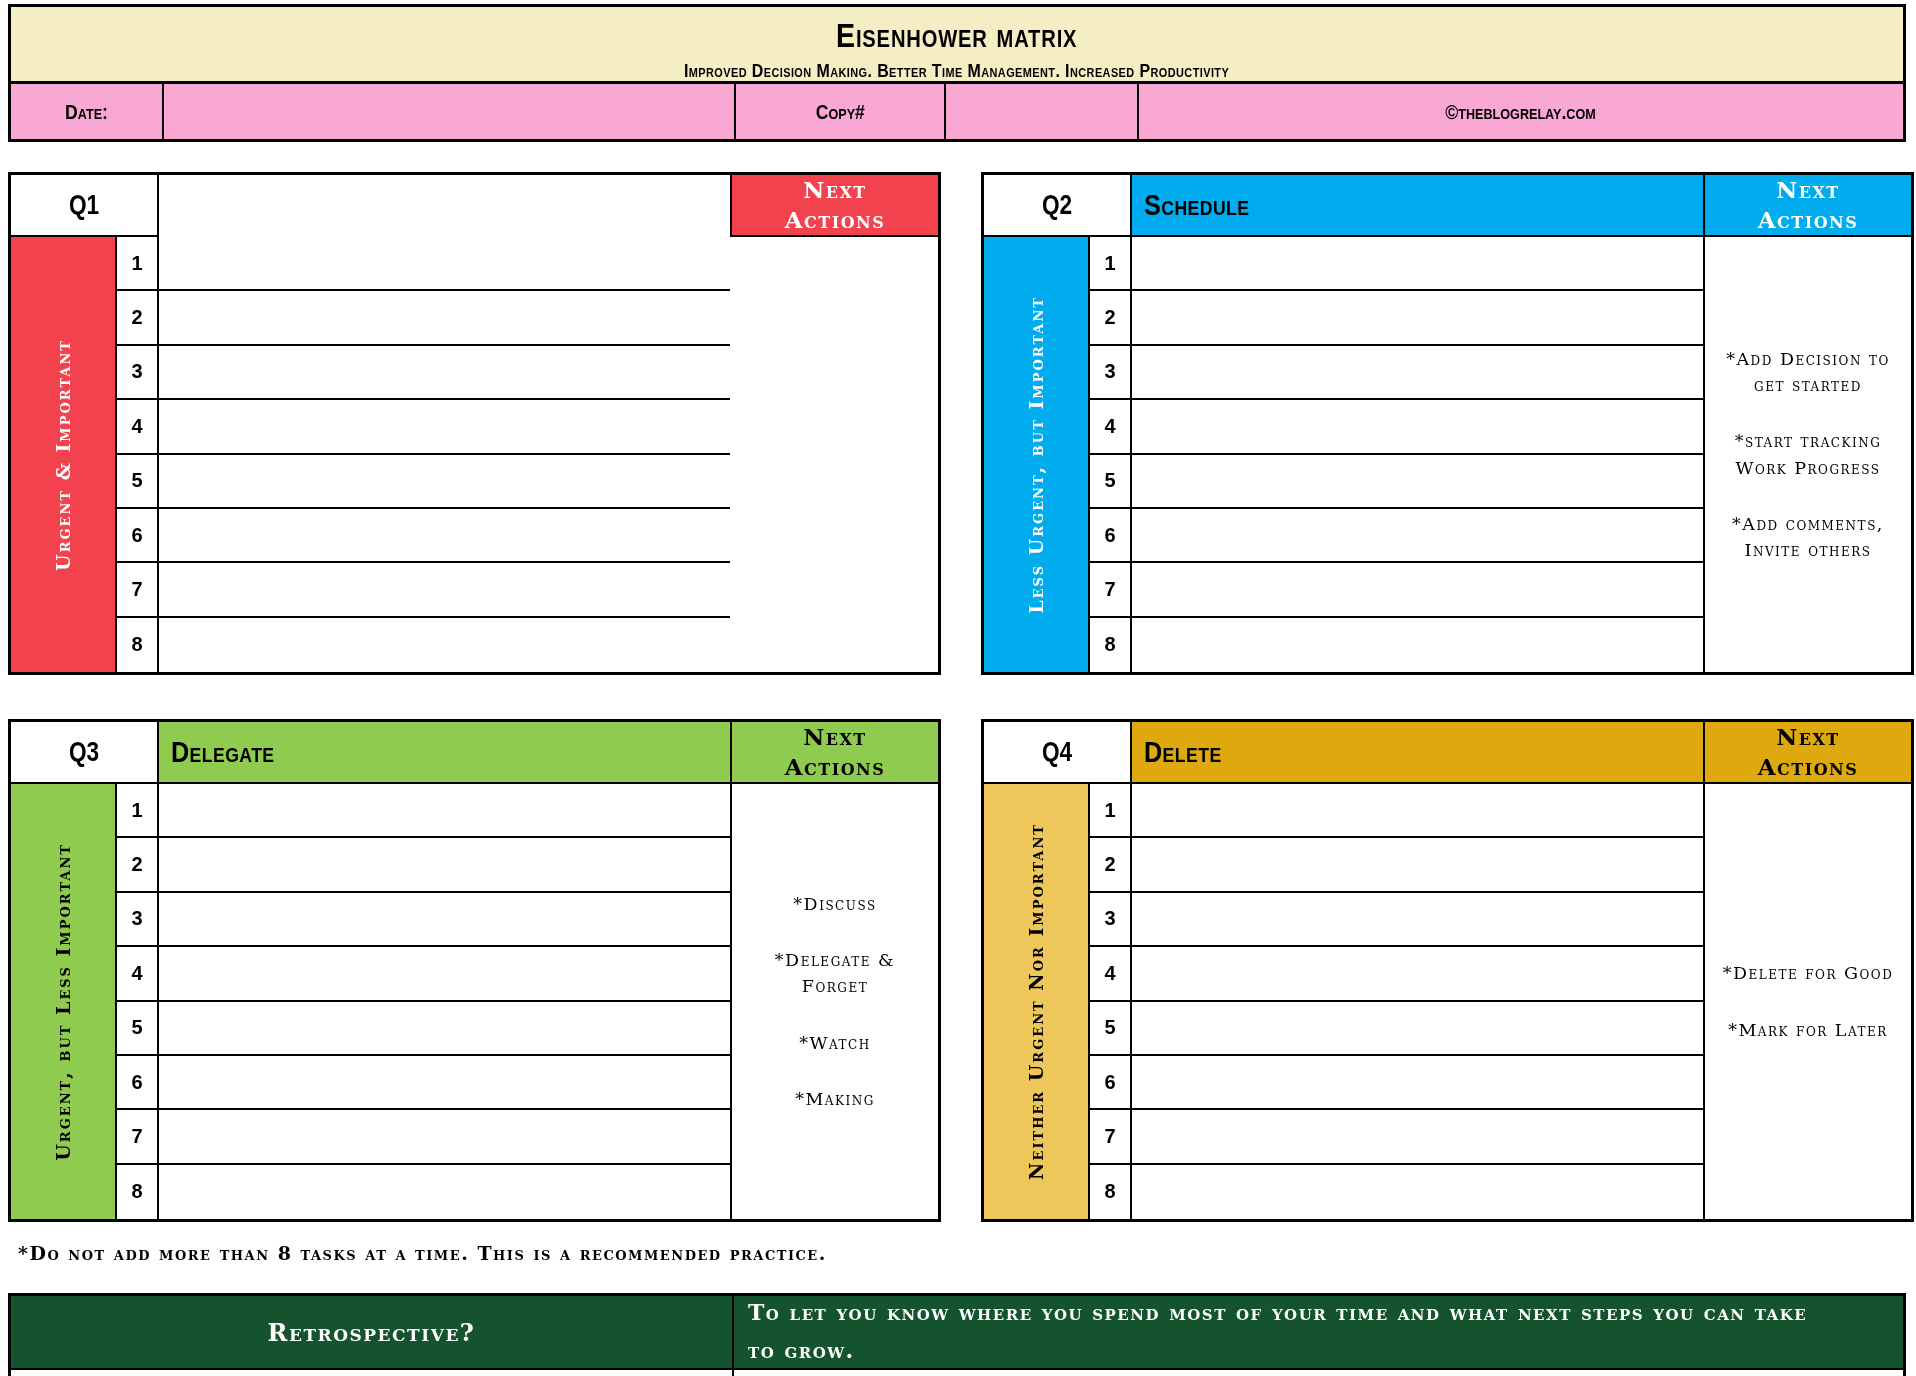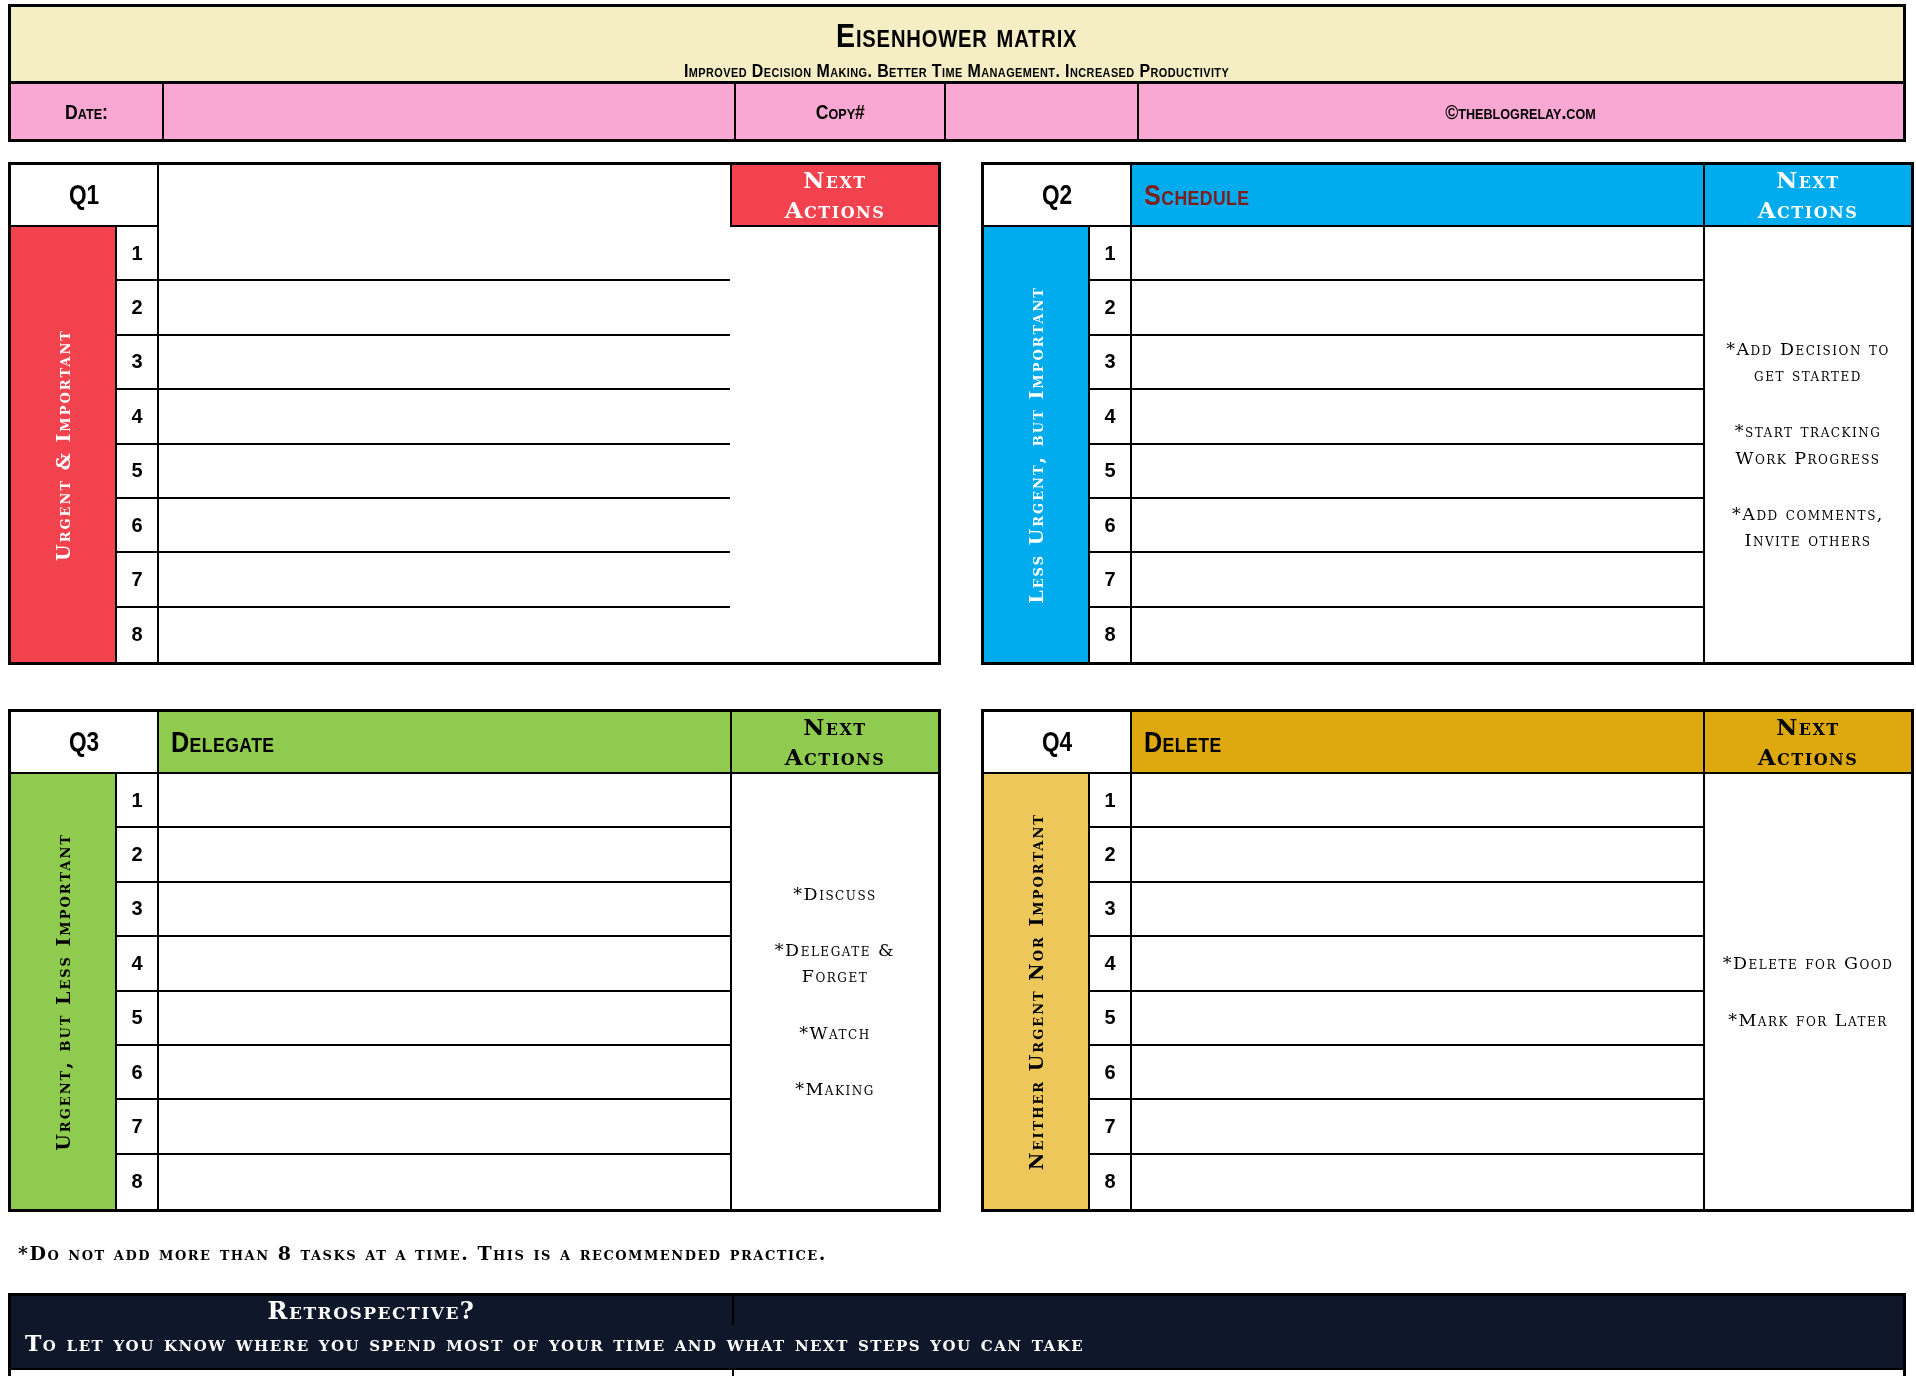--- a/index.html
+++ b/index.html
@@ -29,21 +29,21 @@
   .meta>div{box-sizing:border-box;display:flex;align-items:center;justify-content:center;font-size:21px;}
   .meta>div+div{border-left:2px solid #000;}
   .m-date{width:151px;}
   .m-datein{width:572px;}
   .m-copy{width:210px;}
   .m-copyin{width:193px;}
   .m-site{flex:1;}
 
   
   .quads{
-    position:absolute;left:8px;top:162px;width:1906px;
+    position:absolute;left:8px;top:172px;width:1906px;
     display:grid;grid-template-columns:933px 933px;grid-template-rows:503px 503px;
     column-gap:40px;row-gap:44px;
   }
   .quad{
     box-sizing:border-box;border:3px solid #000;background:#fff;
     display:grid;grid-template-columns:106px 42px 1fr 208px;
     grid-template-rows:62px repeat(8,1fr);
   }
   .cell{box-sizing:border-box;}
   .q-label{
@@ -159,21 +159,21 @@
       <div class="cell q-task hline" style="grid-area: 7 / 3;"></div>
       <div class="cell q-num hline" style="grid-area: 8 / 2;">7</div>
       <div class="cell q-task hline" style="grid-area: 8 / 3;"></div>
       <div class="cell q-num" style="grid-area: 9 / 2;">8</div>
       <div class="cell q-task" style="grid-area: 9 / 3;"></div>
   </div>
     <div class="quad">
     <div class="cell q-label cond">
         <span class="squeeze">Q2</span>
       </div>
-    <div class="cell q-title cond" style="background: rgb(0, 172, 238); color: #7f1d1d;">
+    <div class="cell q-title cond" style="background: rgb(0, 172, 238); color: #000000;">
         <span class="squeeze l">Schedule</span>
       </div>
     <div class="cell q-next-header" style="background: rgb(0, 172, 238); color: rgb(255, 255, 255);">
         <span class="wide">Next Actions</span>
       </div>
     <div class="cell q-sidebar" style="background: rgb(0, 172, 238);">
         <span class="vtext" style="color: rgb(255, 255, 255);">Less Urgent, but Important</span>
       </div>
     <div class="cell q-num hline" style="grid-area: 2 / 2;">1</div>
       <div class="cell q-task hline" style="grid-area: 2 / 3;"></div>
@@ -265,21 +265,21 @@
       <div class="cell q-nextbox wide">
         <p>*Delete for Good</p>
         <p>*Mark for Later</p>
       </div>
   </div>
   </div>
 
 <div class="footnote wide">*Do not add more than 8 tasks at a time. This is a recommended practice.</div>
 
 <div class="retro">
-  <div class="retro-row1" style="background: #0f172a; flex-direction: column;">
+  <div class="retro-row1" style="background: #14532d;">
     <div class="retro-q wide">Retrospective?</div>
     <div class="retro-a">
         <span class="wide">To let you know where you spend most of your time and what next steps you can take to grow.</span>
       </div>
   </div>
   <div class="retro-row2">
     <div class="retro-b1"></div>
     <div class="retro-b2"></div>
   </div>
 </div>

